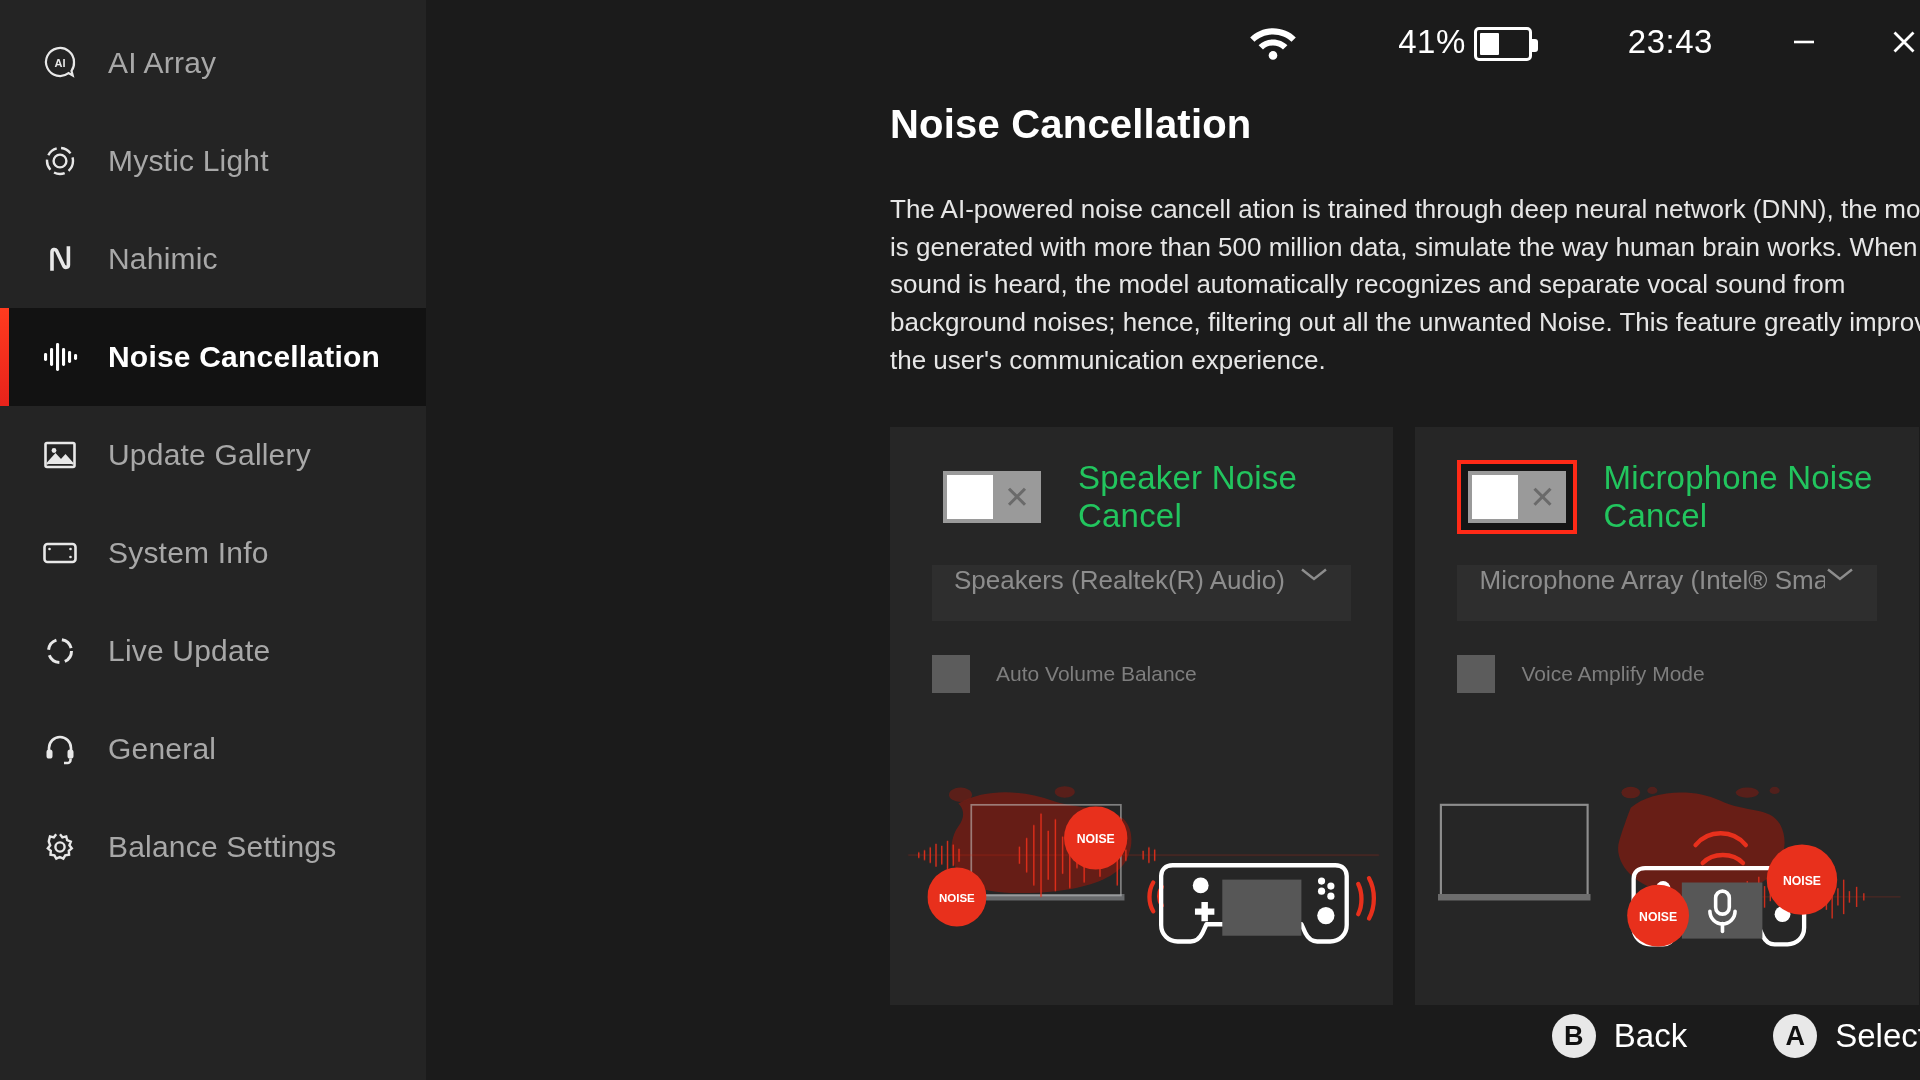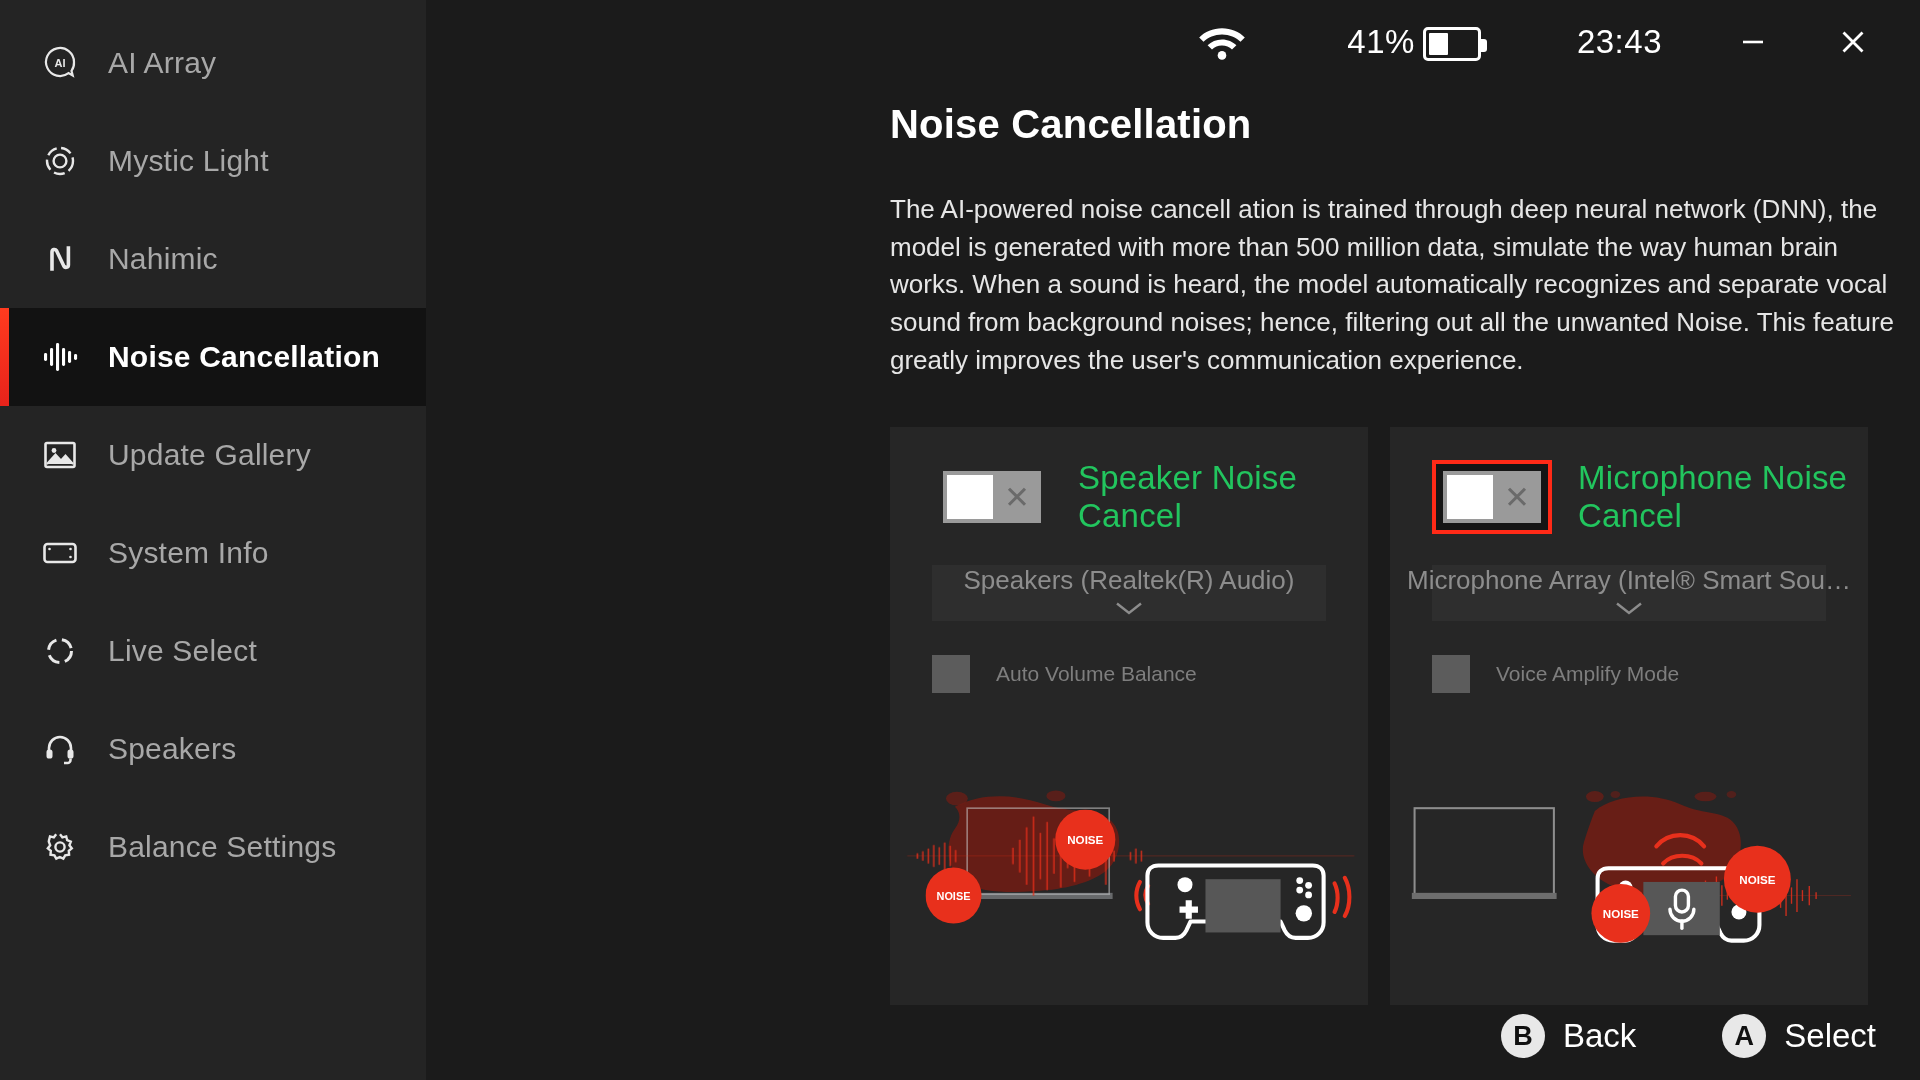--- a/index.html
+++ b/index.html
@@ -96,22 +96,22 @@
   }
   .switch .xmark{
     flex:1; display:flex; align-items:center; justify-content:center;
     color:#6a6a6a; font-size:31px; line-height:1;
   }
   .panel-title{
     font-size:33px; color:#22c55e; margin-left:26px; letter-spacing:.2px;
   }
   .select-box{
     margin:30px 0 0 42px; width:calc(100% - 84px); height:56px;
-    background:#2e2e2e; display:flex; align-items:center;
-    padding:0 22px; cursor:pointer;flex-direction:column;
+    background:#2e2e2e; display:flex; align-items:flex-start;
+    padding:0 22px; cursor:pointer;
   }
   .select-box .sel-text{
     flex:1; font-size:26px; color:#8d8d8d; white-space:nowrap; overflow:hidden;
   }
   .chk-row{
     display:flex; align-items:center; gap:26px; margin:34px 0 0 42px;
   }
   .checkbox{
     width:38px; height:38px; background:#5c5c5c; flex:0 0 38px; cursor:pointer;
   }
@@ -205,33 +205,33 @@
       </span>
       <span class="lbl">System Info</span>
     </div>
 
     <div class="nav-item">
       <span class="ico">
         <svg width="34" height="34" viewBox="0 0 34 34" fill="none" stroke="currentColor" stroke-width="3">
           <circle cx="17" cy="17" r="11.5" stroke-dasharray="13 5.6"></circle>
         </svg>
       </span>
-      <span class="lbl">Live Select</span>
+      <span class="lbl">Live Update</span>
     </div>
 
     <div class="nav-item">
       <span class="ico">
         <svg width="34" height="34" viewBox="0 0 34 34" fill="none" stroke="currentColor" stroke-width="2.6">
           <path d="M6 20v-4a11 11 0 0 1 22 0v4"></path>
           <rect x="3.5" y="17.5" width="6" height="9" rx="2.6" fill="currentColor" stroke="none"></rect>
           <rect x="24.5" y="17.5" width="6" height="9" rx="2.6" fill="currentColor" stroke="none"></rect>
           <path d="M27.5 26.5v1.5a3 3 0 0 1-3 3h-3.5"></path>
         </svg>
       </span>
-      <span class="lbl">Speakers</span>
+      <span class="lbl">General</span>
     </div>
 
     <div class="nav-item">
       <span class="ico">
         <svg width="34" height="34" viewBox="0 0 34 34" fill="none" stroke="currentColor" stroke-width="2.4">
           <path d="M17 4.2l2.4 3.1 3.8-.9 1 3.8 3.6 1.5-1.4 3.6 2.4 3.1-3 2.5.3 3.9-3.9.5-1.9 3.4-3.5-1.7-3.5 1.7-1.9-3.4-3.9-.5.3-3.9-3-2.5 2.4-3.1-1.4-3.6L6 10.2l1-3.8 3.8.9L13.2 4.2"></path>
           <circle cx="17" cy="17" r="4.6"></circle>
         </svg>
       </span>
       <span class="lbl">Balance Settings</span>

